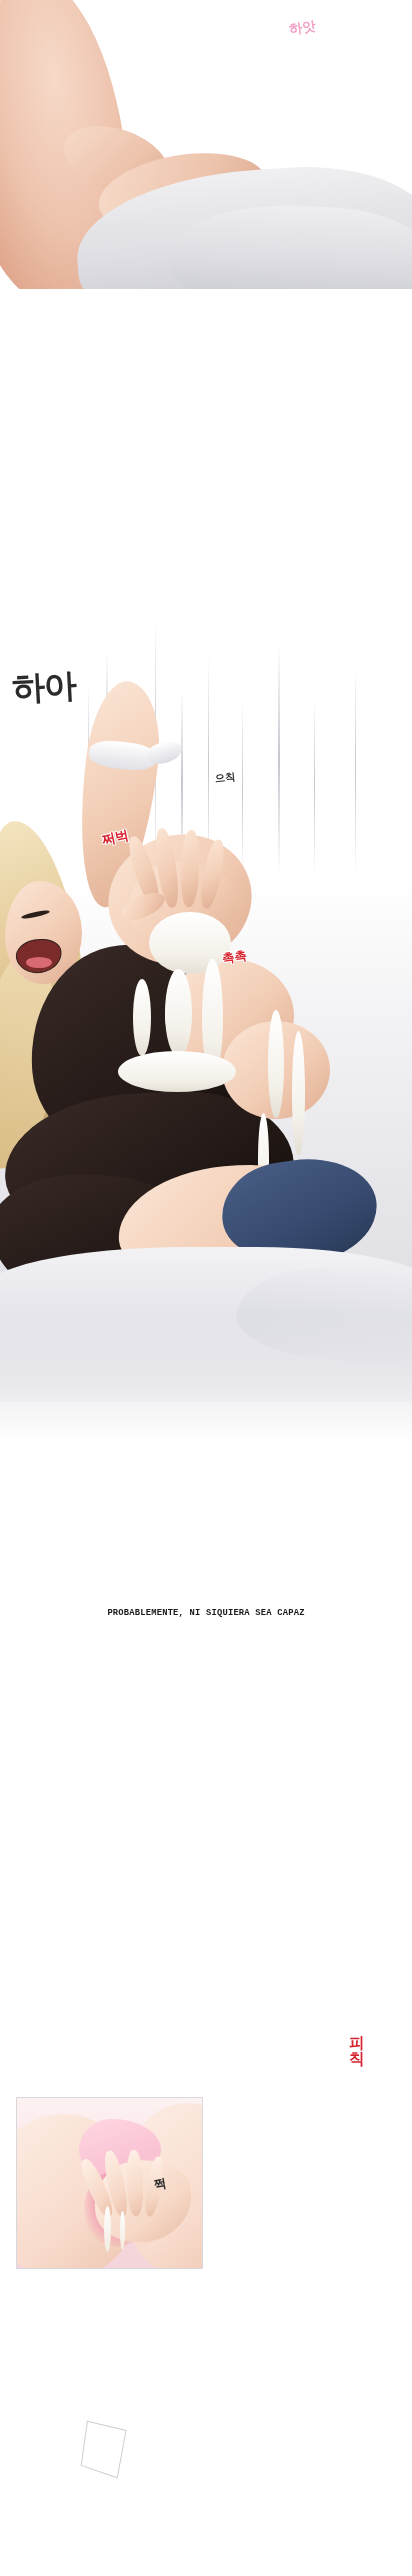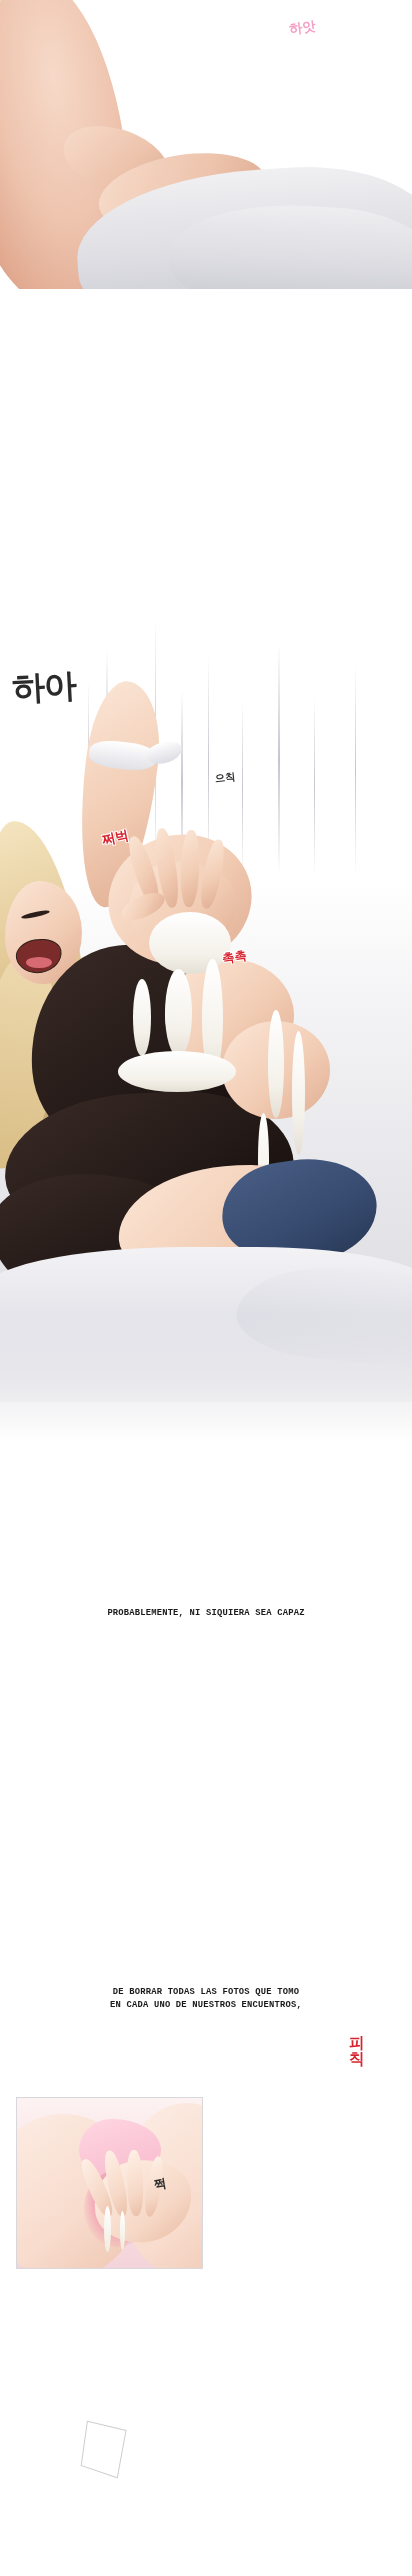--- a/index.html
+++ b/index.html
@@ -241,22 +241,20 @@
                 background:linear-gradient(180deg, rgba(255,255,255,0) 0%, #ffffff 55%);"></div>
   </div>
 
   <div class="sfx sfx-dark" style="left:12.4px;top:670px;font-size:33px;letter-spacing:-1px;transform:rotate(-3deg);">하아</div>
   <div class="sfx sfx-dark" style="left:215px;top:773px;font-size:10.3px;transform:rotate(-6deg);">으칙</div>
   <div class="sfx sfx-red" style="left:102px;top:831px;font-size:13.4px;transform:rotate(-12deg);">쩌벅</div>
   <div class="sfx sfx-red" style="left:222px;top:951px;font-size:12.4px;transform:rotate(-8deg);">촉촉</div>
 
   <div class="caption" style="left:0;top:1607px;width:412px;">PROBABLEMENTE, NI SIQUIERA SEA CAPAZ</div>
 
-  <div class="caption" style="left:0;top:1986px;width:412px;">DE BORRAR TODAS LAS FOTOS QUE TOMO
-EN CADA UNO DE NUESTROS ENCUENTROS,</div>
 
   <div class="panel p3">
     <div class="p3-thigh" style="left:-31px;top:15.5px;width:155px;height:165px;"></div>
     <div class="p3-thigh" style="left:103px;top:5.2px;width:134px;height:175px;"></div>
     <div class="p3-cloth" style="left:62px;top:20.6px;width:82px;height:62px;"></div>
     <div style="position:absolute;left:67px;top:72px;width:67px;height:77px;
                 background:radial-gradient(ellipse at 50% 40%, #f7b9c6 0%, #f2a3b4 45%, rgba(242,163,180,0) 78%);
                 border-radius:50%;"></div>
     <div class="p3-hand" style="left:77px;top:62px;width:98px;height:82px;border-radius:45% 55% 50% 50% / 55% 45% 55% 45%;transform:rotate(-10deg);"></div>
     <div class="p3-hand" style="left:72px;top:59px;width:15.5px;height:62px;border-radius:45%;transform:rotate(-24deg);"></div>

